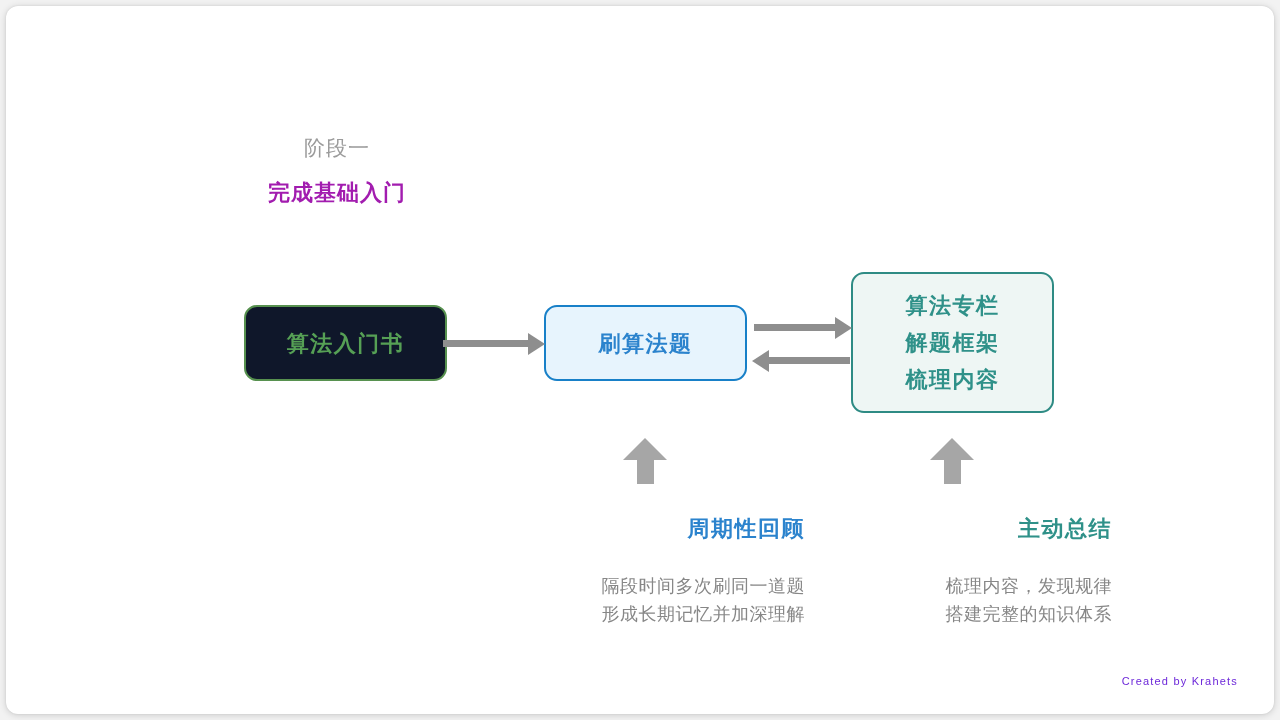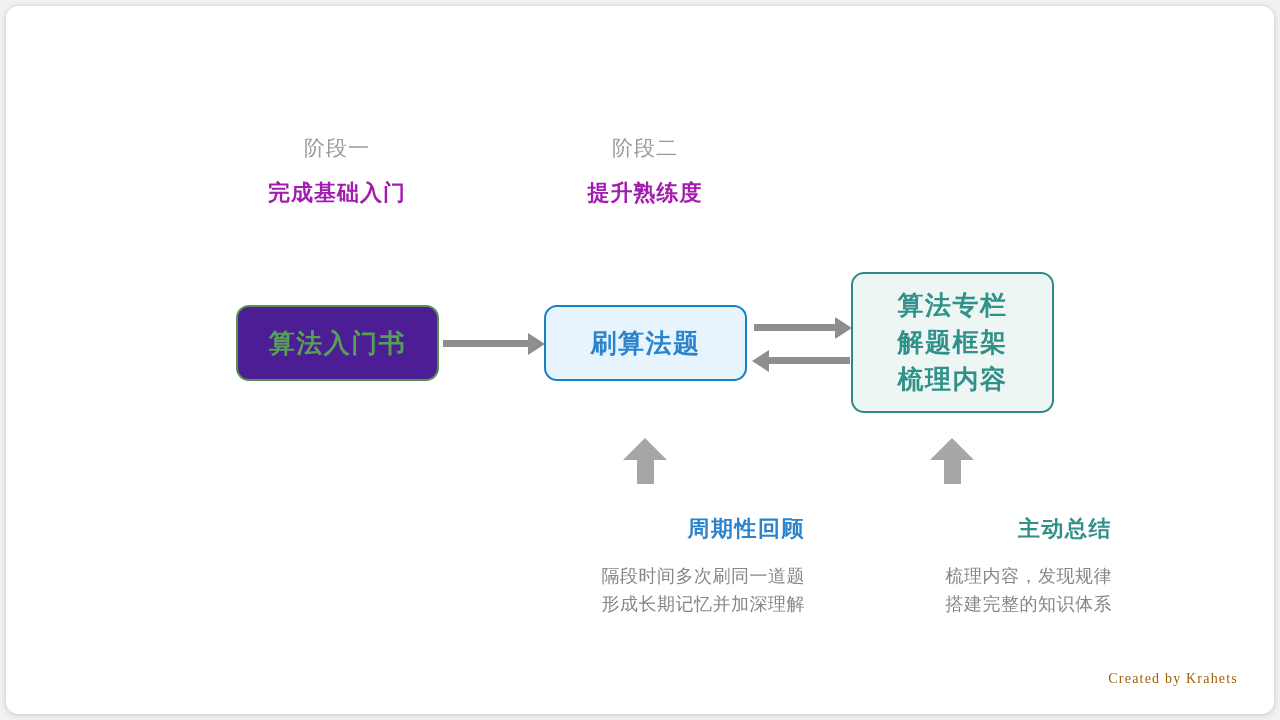--- a/index.html
+++ b/index.html
@@ -58,29 +58,29 @@
     position: absolute;
     box-sizing: border-box;
     border-radius: 13px;
     border-width: 2px;
     border-style: solid;
     display: flex;
     flex-direction: column;
     align-items: center;
     justify-content: center;
     font-weight: bold;
-    font-size: 26px;
+    font-size: 22px;
     letter-spacing: 1.5px;
   }
   .node .line { line-height: 37px; white-space: nowrap; }
 
   #node-book {
-    left: 230px; top: 299px;
+    left: 238px; top: 299px;
     width: 203px; height: 76px;
-    background: #4c1d95;
+    background: #0f172a;
     border-color: #57914f;
     color: #56a055;
   }
   #node-practice {
     left: 538px; top: 299px;
     width: 203px; height: 76px;
     background: #e7f4fd;
     border-color: #1880c8;
     color: #2b83cd;
     align-items: center;
@@ -157,52 +157,48 @@
     font-size: 22px;
     font-weight: bold;
     letter-spacing: 1.5px;
     line-height: 30px;
     white-space: nowrap;
   }
   #note-review .note-title { color: #2b83cd; }
   #note-summary .note-title { color: #2f9189; }
 
   .note-desc {
-    margin-top: 18px;
+    margin-top: 28px;
     font-size: 18px;
     color: #878787;
     line-height: 28px;
     letter-spacing: 0.5px;
     white-space: nowrap;
   }
 
   
   #watermark {
     position: absolute;
     right: 36px;
     bottom: 27px;
-    font-family: Liberation Serif, serif;
-    font-size: 14px;
+    font-family: Liberation Sans, sans-serif;
+    font-size: 11px;
     letter-spacing: 1.2px;
-    color: #a16207;
+    color: #6d28d9;
     white-space: nowrap;
   }
 </style>
 </head>
 <body>
 
 <div id="card">
 
   <div class="stage stage-1">
     <div class="stage-sub">阶段一</div>
     <div class="stage-title">完成基础入门</div>
-  </div>
-  <div class="stage stage-2">
-    <div class="stage-sub">阶段二</div>
-    <div class="stage-title">提升熟练度</div>
   </div>
 
   <div class="node" id="node-book">
     <div class="line">算法入门书</div>
   </div>
 
   <div class="node" id="node-practice">
     <div class="line">刷算法题</div>
   </div>
 

